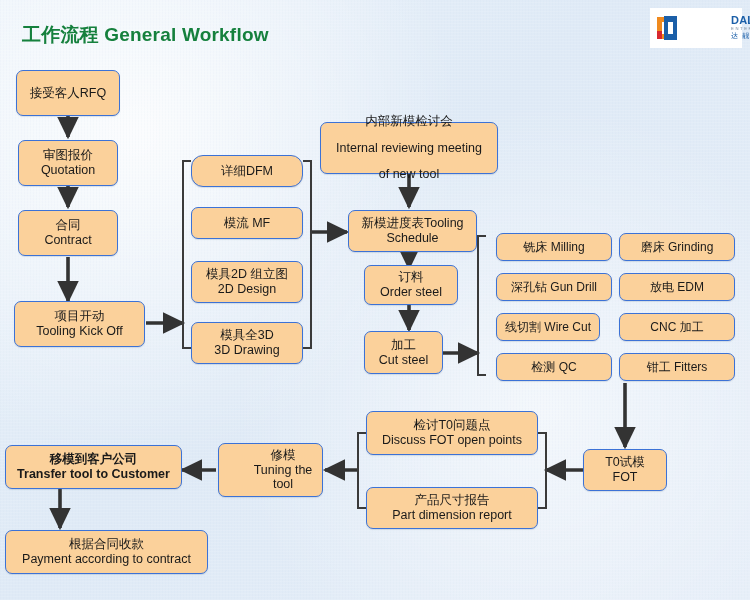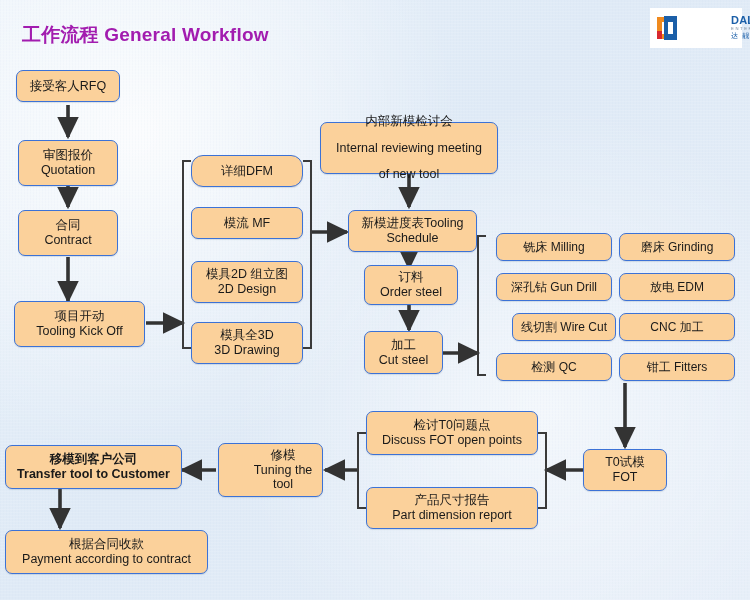--- a/index.html
+++ b/index.html
@@ -20,21 +20,21 @@
   #noise{
     position:absolute;inset:0;pointer-events:none;opacity:.35;
     background-image:
       repeating-linear-gradient(0deg, rgba(255,255,255,.25) 0 1px, rgba(0,0,0,0) 1px 3px),
       repeating-linear-gradient(90deg, rgba(190,210,230,.18) 0 1px, rgba(0,0,0,0) 1px 3px);
   }
   svg#wires{position:absolute;left:0;top:0;width:750px;height:600px;}
 
   .title{
     position:absolute;left:22px;top:22px;
-    font-size:19px;font-weight:bold;color:#a21caf;
+    font-size:19px;font-weight:bold;color:#15803d;
     letter-spacing:.2px;white-space:nowrap;
   }
 
   .box{
     position:absolute;
     background:#fbd19b;
     border:1.6px solid #3c72d6;
     border-radius:7px;
     box-sizing:border-box;
     display:flex;flex-direction:column;
@@ -126,21 +126,21 @@
       <path d="M15,9 L20,9 L20,21 L15,21 Z" fill="#ffffff"></path>
     </svg>
   </div>
   <div class="logo-text">
     <div class="logo-main">DALIANG</div>
     <div class="logo-sub">ENTERPRISE</div>
     <div class="logo-cn">达 靓 企 业</div>
   </div>
 </div>
 
-<div class="box" style="left:16px;top:70px;width:104px;height:32px;">
+<div class="box" style="left:16px;top:70px;width:104px;height:46px;">
   <span class="ln">接受客人RFQ</span>
 </div>
 
 <div class="box" style="left:18px;top:140px;width:100px;height:46px;">
   <span class="ln">审图报价</span>
   <span class="ln">Quotation</span>
 </div>
 
 <div class="box" style="left:18px;top:210px;width:100px;height:46px;">
   <span class="ln">合同</span>
@@ -196,21 +196,21 @@
 </div>
 <div class="box small" style="left:619px;top:233px;width:116px;height:28px;">
   <span class="ln">磨床 Grinding</span>
 </div>
 <div class="box small" style="left:496px;top:273px;width:116px;height:28px;">
   <span class="ln">深孔钻 Gun Drill</span>
 </div>
 <div class="box small" style="left:619px;top:273px;width:116px;height:28px;">
   <span class="ln">放电 EDM</span>
 </div>
-<div class="box small" style="left:496px;top:313px;width:104px;height:28px;margin-left:16px;">
+<div class="box small" style="left:496px;top:313px;width:104px;height:28px;">
   <span class="ln">线切割 Wire Cut</span>
 </div>
 <div class="box small" style="left:619px;top:313px;width:116px;height:28px;">
   <span class="ln">CNC 加工</span>
 </div>
 <div class="box small" style="left:496px;top:353px;width:116px;height:28px;">
   <span class="ln">检测 QC</span>
 </div>
 <div class="box small" style="left:619px;top:353px;width:116px;height:28px;">
   <span class="ln">钳工 Fitters</span>

